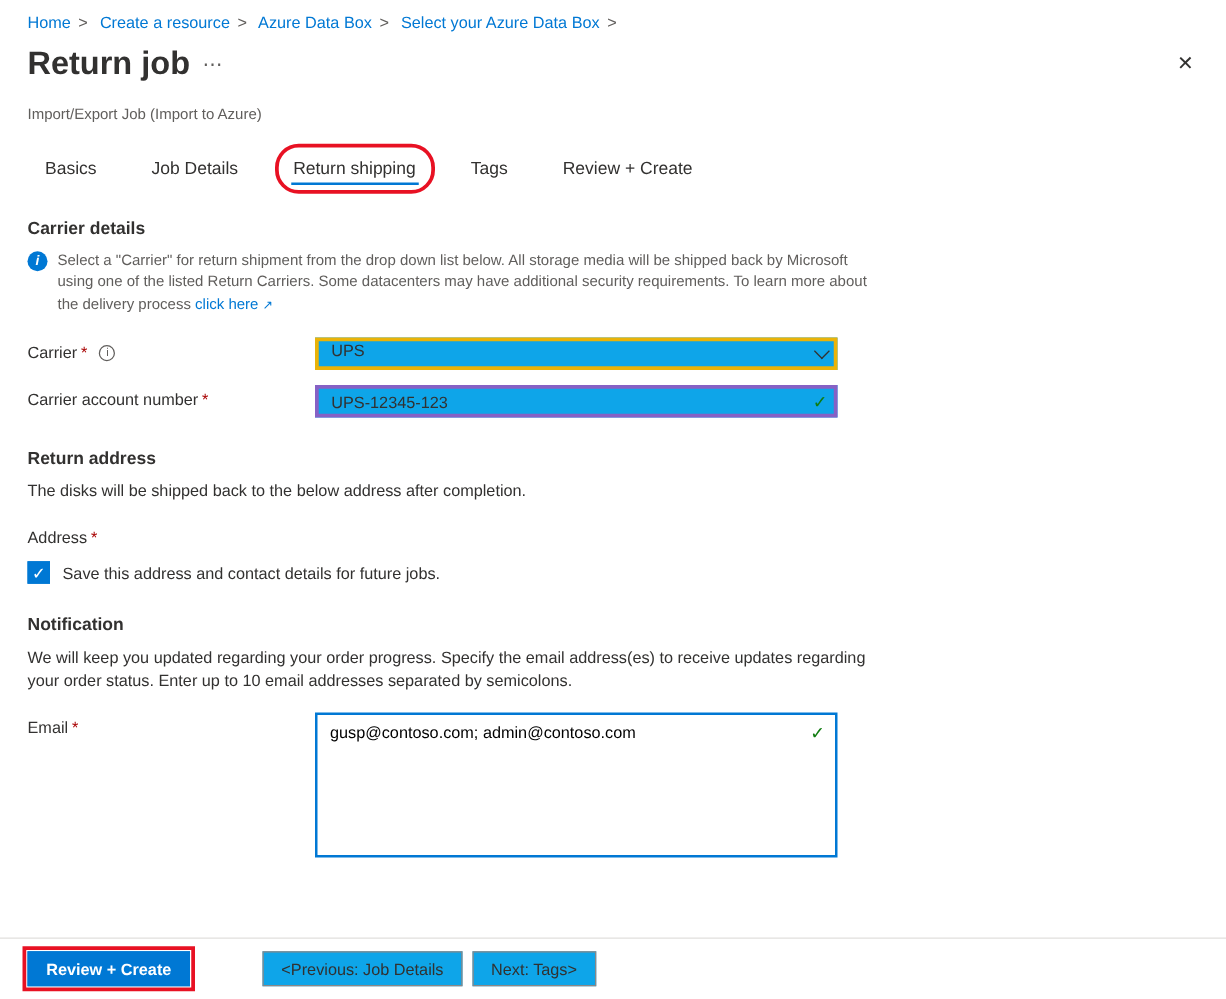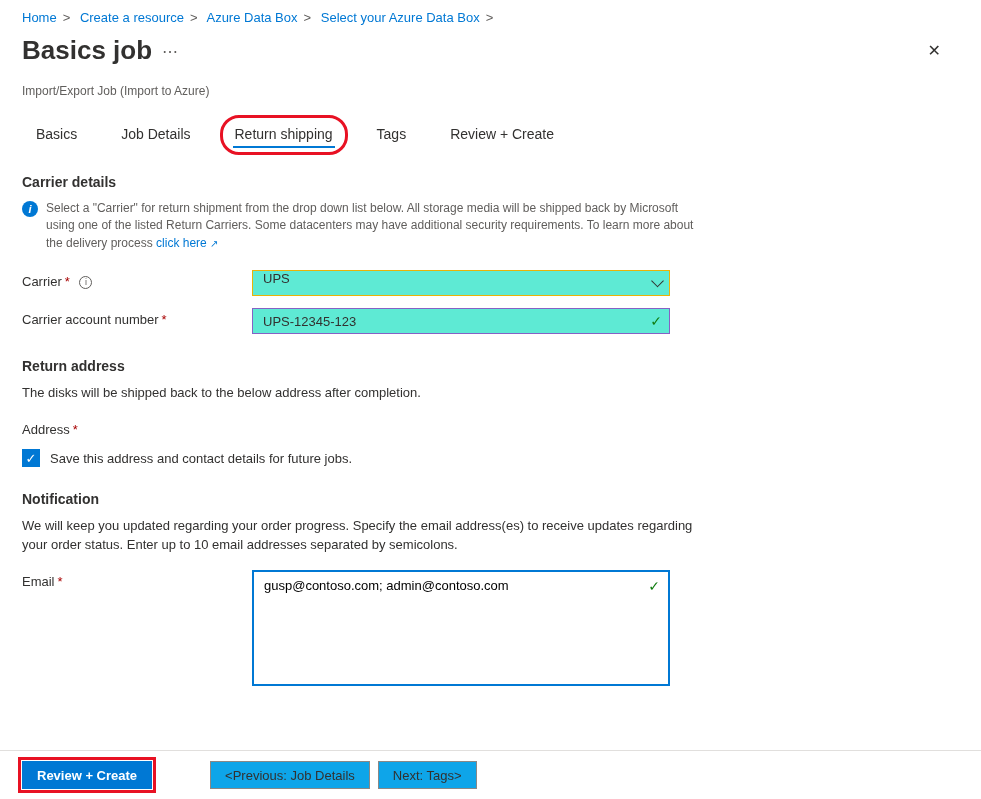--- a/index.html
+++ b/index.html
@@ -6,21 +6,21 @@
   body {
     font-family: "Segoe UI", -apple-system, sans-serif;
     font-size: 13px;
     color: #323130;
     background: #fff;
     width: 981px;
     height: 799px;
     position: relative;
     overflow: hidden;
   }
-  .page { padding: 10px 38px 0 22px; }
+  .page { padding: 10px 24px 0 22px; }
   .breadcrumb { font-size: 13px; margin-bottom: 10px; }
   .breadcrumb a { color: #0078d4; text-decoration: none; }
   .breadcrumb .sep { color: #605e5c; padding: 0 6px; }
   .title-row { display: flex; align-items: center; justify-content: space-between; }
   .title-left { display: flex; align-items: baseline; gap: 10px; }
   h1 { font-size: 26px; font-weight: 600; color: #323130; }
   .ellipsis { color: #605e5c; font-size: 16px; position: relative; top: -2px; }
   .close-btn { cursor: pointer; font-size: 16px; color: #323130; padding: 4px 8px; margin-right: -6px; }
   .subtitle { color: #605e5c; font-size: 12px; margin-top: 18px; margin-bottom: 18px; }
   .tabs { display: flex; gap: 16px; border-bottom: 0; margin-bottom: 20px; }
@@ -58,25 +58,25 @@
   .info-text a { color: #0078d4; text-decoration: none; }
   .ext-icon { font-size: 10px; }
   .form-row { display: flex; align-items: flex-start; margin-bottom: 12px; }
   .form-label { width: 230px; flex: 0 0 230px; font-size: 13px; padding-top: 4px; color: #323130; }
   .req { color: #a80000; padding-left: 3px; }
   .form-control { flex: 0 0 418px; position: relative; }
 
   .select, .input {
     width: 100%;
     height: 26px;
-    border: 1px solid #eab308;
+    border: 3px solid #eab308;
     padding: 0 28px 0 10px;
     font-size: 13px;
     color: #323130;
-    background: #5eead4;
+    background: #0ea5e9;
   }
   .input.validated { border-color: #8661c5; }
   .tail-icon {
     position: absolute; right: 8px; top: 50%; transform: translateY(-50%);
     pointer-events: none;
   }
   .chev::before {
     content: ""; display: block; width: 8px; height: 8px;
     border-right: 1px solid #323130; border-bottom: 1px solid #323130;
     transform: rotate(45deg); margin-top: -4px;
@@ -136,21 +136,21 @@
 <div class="page">
   <div class="breadcrumb">
     <a>Home</a><span class="sep">&gt;</span>
     <a>Create a resource</a><span class="sep">&gt;</span>
     <a>Azure Data Box</a><span class="sep">&gt;</span>
     <a>Select your Azure Data Box</a><span class="sep">&gt;</span>
   </div>
 
   <div class="title-row">
     <div class="title-left">
-      <h1>Basics job</h1>
+      <h1>Return job</h1>
       <span class="ellipsis">⋯</span>
     </div>
     <div class="close-btn">✕</div>
   </div>
   <div class="subtitle">Import/Export Job (Import to Azure)</div>
 
   <div class="tabs">
     <div class="tab">Basics</div>
     <div class="tab">Job Details</div>
     <div class="tab active highlight">Return shipping</div>

